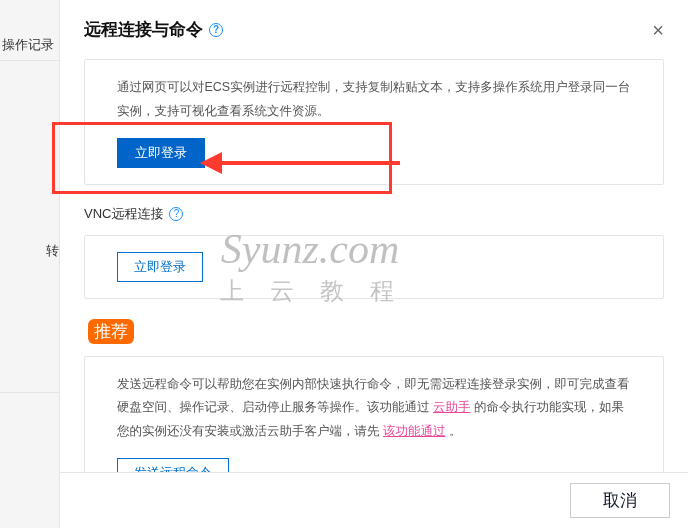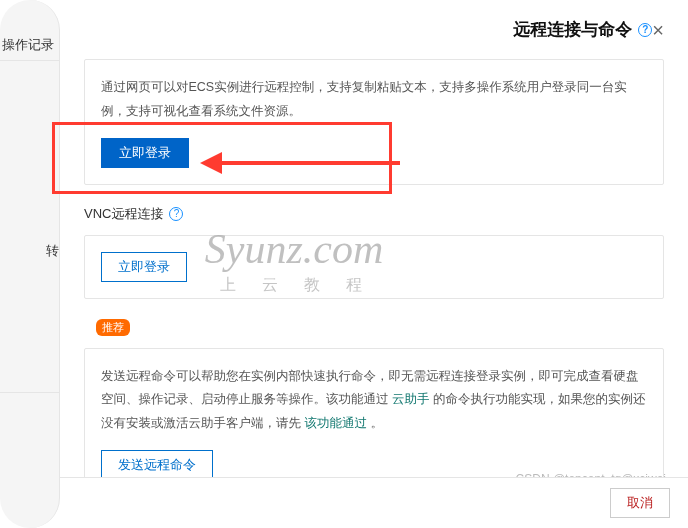--- a/index.html
+++ b/index.html
@@ -12,44 +12,43 @@
     background: #fff;
     position: relative;
     overflow: hidden;
   }
   .left-strip {
     position: absolute;
     left: 0; top: 0; bottom: 0;
     width: 60px;
     background: #f5f5f5;
     border-right: 1px solid #e5e5e5;
-    border-radius: 30px;
   }
   .left-label1 { position: absolute; top: 36px; left: 2px; color: #333; font-size: 13px; }
   .left-label2 { position: absolute; top: 242px; left: 46px; color: #333; font-size: 13px; }
   .left-sep { position: absolute; left: 0; width: 60px; height: 1px; background: #e5e5e5; }
   .modal {
     position: absolute;
     left: 60px; right: 0; top: 0; bottom: 0;
     background: #fff;
     padding: 18px 24px 0 24px;
   }
-  .title-row { display: flex; align-items: center; justify-content: flex-end; margin-bottom: 18px; }
+  .title-row { display: flex; align-items: center; justify-content: space-between; margin-bottom: 18px; }
   .title { font-size: 17px; font-weight: 600; color: #111; display: flex; align-items: center; }
   .help-ico {
     display: inline-flex; align-items: center; justify-content: center;
     width: 14px; height: 14px; border: 1px solid #1890ff; border-radius: 50%;
     color: #1890ff; font-size: 10px; margin-left: 6px; line-height: 1;
   }
   .close-x { font-size: 20px; color: #666; cursor: pointer; line-height: 1; }
   .section-title { font-size: 13px; color: #333; margin-bottom: 12px; display: flex; align-items: center; }
   .box {
     border: 1px solid #e5e5e5;
     border-radius: 2px;
-    padding: 16px 16px;
+    padding: 16px 32px;
     margin-bottom: 20px;
   }
   .desc { color: #555; font-size: 12.5px; line-height: 1.9; margin-bottom: 14px; }
   .btn-primary {
     display: inline-block;
     background: #0064c8;
     color: #fff;
     padding: 6px 18px;
     font-size: 13px;
     border: none;
@@ -57,29 +56,29 @@
   }
   .btn-outline {
     display: inline-block;
     background: #fff;
     color: #0070cc;
     padding: 5px 16px;
     font-size: 13px;
     border: 1px solid #0070cc;
     cursor: pointer;
   }
-  .link { color: #0f766e; cursor: pointer; }
+  .link { color: #ec4899; cursor: pointer; text-decoration: underline; }
   .badge {
     display: inline-block;
     background: #ff6a00;
     color: #fff;
-    font-size: 11px;
+    font-size: 17px;
     padding: 1px 6px;
     border-radius: 6px;
-    margin-left: 12px;
+    margin-left: 4px;
   }
   .red-box {
     position: absolute;
     left: 52px; top: 122px;
     width: 340px; height: 72px;
     border: 3px solid #ff3b30;
     pointer-events: none;
   }
   .arrow {
     position: absolute;
@@ -103,36 +102,36 @@
   }
   .watermark {
     position: absolute;
     left: 200px; top: 225px;
     color: rgba(150,150,150,0.6);
     font-family: Liberation Serif, serif;
     pointer-events: none;
     text-align: center;
   }
   .wm1 { font-size: 42px; font-style: italic; font-weight: 500; }
-  .wm2 { font-size: 16px; letter-spacing: 26px; margin-top: 2px; padding-left: 20px; color: rgba(150,150,150,0.55);}
+  .wm2 { font-size: 24px; letter-spacing: 26px; margin-top: 2px; padding-left: 20px; color: rgba(150,150,150,0.55);}
   .footer {
     position: absolute;
     right: 0; bottom: 0; left: 60px;
     border-top: 1px solid #e5e5e5;
     background: #fff;
     padding: 10px 18px;
     display: flex;
     justify-content: flex-end;
   }
   .btn-cancel {
     background: #fff;
     border: 1px solid #ccc;
-    color: #b91c1c;
-    padding: 5px 16px;
-    font-size: 13px;
+    color: #0f172a;
+    padding: 5px 32px;
+    font-size: 17px;
     cursor: pointer;
   }
   .csdn {
     position: absolute;
     right: 22px;
     bottom: 42px;
     font-size: 12px;
     color: #bbb;
     pointer-events: none;
   }

